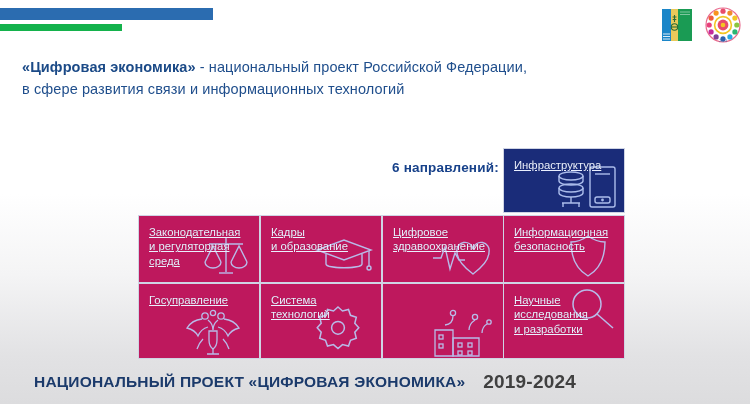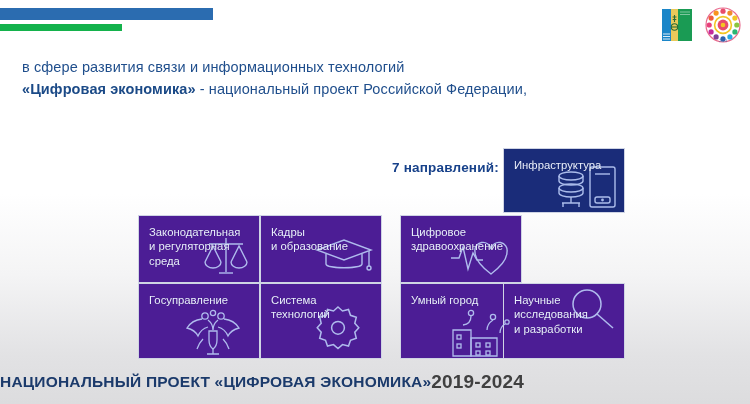--- a/index.html
+++ b/index.html
@@ -44,54 +44,55 @@
     position:absolute; left:392px; top:160px;
     font-size:13.5px; font-weight:bold; color:#17418a;
     letter-spacing:.2px;
   }
 
   
   #grid-wrap { position:absolute; left:138px; top:148px; width:487px; height:213px; }
 
   .tile {
     position:absolute;
-    background:#4c1d95;
+    background:#be185d;
     border:1px solid #cfd4e4;
     color:#eaf0ff;
     overflow:hidden;
   }
   .tile.dark { background:#1a2c79; }
   .tile-label {
     position:relative; z-index:2;
     padding:9px 0 0 10px;
     font-size:11.3px;
     line-height:1.28;
     white-space:pre-line;
     text-shadow:0 0 1px rgba(0,0,0,.25);
+    text-decoration:underline;
   }
   .tile-icon {
     position:absolute; z-index:1;
     right:4px; bottom:1px;
     opacity:.92;
   }
   .tile-icon svg { display:block; }
 
   
   .c0 { left:0px;   width:122px; }
   .c1 { left:122px; width:122px; }
-  .c2 { left:244px; width:122px;margin-left:18px; }
+  .c2 { left:244px; width:122px; }
   .c3 { left:365px; width:122px; }
   .r0 { top:0px;  height:65px; }
   .r1 { top:67px; height:68px; }
   .r2 { top:135px;height:76px; }
 
   
   #banner {
     position:absolute; left:0; bottom:0; width:617px; height:44px;
-    display:flex; align-items:center; padding-left:0; gap:0;
+    display:flex; align-items:center; padding-left:34px; gap:18px;
   }
   #banner-title {
     font-size:15.5px; font-weight:bold; color:#1b3a6b;
     letter-spacing:.2px;
   }
   #banner-years {
     font-size:19px; font-weight:bold; color:#404040;
     letter-spacing:.2px;
   }
 </style>
@@ -141,25 +142,25 @@
       </g>
       <circle cx="19" cy="19" r="8.4" fill="none" stroke="#f3c623" stroke-width="1.6"></circle>
       <circle cx="19" cy="19" r="5.4" fill="#e84c6a"></circle>
       <circle cx="19" cy="19" r="2.3" fill="#f3c623"></circle>
       <text x="19" y="36.4" font-size="3.4" fill="#2e63ad" text-anchor="middle" font-family="Liberation Sans, sans-serif">2023</text>
     </svg>
   </span>
 </div>
 
 <div id="headline">
+  <div><span class="hl-strong">«Цифровая экономика»</span><span> - национальный проект Российской Федерации,</span></div>
   <div>в сфере развития связи и информационных технологий</div>
-  <div><span class="hl-strong">«Цифровая экономика»</span><span> - национальный проект Российской Федерации,</span></div>
-</div>
-
-<div id="directions-label">7 направлений:</div>
+</div>
+
+<div id="directions-label">6 направлений:</div>
 
 <div id="grid-wrap">
 
   <div class="tile dark c3 r0">
     <div class="tile-label">Инфраструктура</div>
     <span class="tile-icon">
       <svg width="66" height="48" viewBox="0 0 66 48" fill="none" stroke="#b8c9f5" stroke-width="1.4">
         <rect x="36" y="4" width="25" height="40" rx="2"></rect>
         <path d="M41 11 h15"></path>
         <rect x="41" y="34" width="15" height="6" rx="2"></rect>
@@ -206,20 +207,29 @@
     <div class="tile-label">Цифровое
 здравоохранение</div>
     <span class="tile-icon" style="right:6px;bottom:4px;">
       <svg width="66" height="40" viewBox="0 0 66 40" fill="none" stroke="#b8c9f5" stroke-width="1.4">
         <path d="M2 20 h8 l4 -11 l5 22 l5 -16 l4 7 h6"></path>
         <path d="M42 36 C30 27 26 20 26 14 a8 8 0 0 1 16 -3 a8 8 0 0 1 16 3 c0 6 -4 13 -16 22 Z"></path>
       </svg>
     </span>
   </div>
 
+  <div class="tile c3 r1">
+    <div class="tile-label">Информационная
+безопасность</div>
+    <span class="tile-icon" style="right:16px;bottom:3px;">
+      <svg width="40" height="46" viewBox="0 0 40 46" fill="none" stroke="#b8c9f5" stroke-width="1.4">
+        <path d="M20 3 C13 8 6 9 3 9 c0 16 5 27 17 34 C32 36 37 25 37 9 c-3 0 -10 -1 -17 -6 Z"></path>
+      </svg>
+    </span>
+  </div>
 
   <div class="tile c0 r2">
     <div class="tile-label">Госуправление</div>
     <span class="tile-icon" style="right:18px;bottom:1px;">
       <svg width="56" height="48" viewBox="0 0 56 48" fill="none" stroke="#b8c9f5" stroke-width="1.3">
         <circle cx="20" cy="7" r="3.2"></circle>
         <circle cx="36" cy="7" r="3.2"></circle>
         <circle cx="28" cy="4" r="2.6"></circle>
         <path d="M17 10 q-10 1 -15 9 q8 2 11 8 q3 -7 10 -9"></path>
         <path d="M39 10 q10 1 15 9 q-8 2 -11 8 q-3 -7 -10 -9"></path>
@@ -236,21 +246,20 @@
 технологий</div>
     <span class="tile-icon" style="right:18px;bottom:6px;">
       <svg width="50" height="48" viewBox="0 0 50 48" fill="none" stroke="#b8c9f5" stroke-width="1.5">
         <path d="M25 3 l4.5 4 l6 -1.5 l2 5.8 l5.8 2 l-1.5 6 l4 4.5 l-4 4.5 l1.5 6 l-5.8 2 l-2 5.8 l-6 -1.5 l-4.5 4 l-4.5 -4 l-6 1.5 l-2 -5.8 l-5.8 -2 l1.5 -6 l-4 -4.5 l4 -4.5 l-1.5 -6 l5.8 -2 l2 -5.8 l6 1.5 Z"></path>
         <circle cx="25" cy="23.8" r="6.4"></circle>
       </svg>
     </span>
   </div>
 
   <div class="tile c2 r2">
-    <div class="tile-label">Умный город</div>
     <span class="tile-icon" style="right:4px;bottom:0px;">
       <svg width="72" height="50" viewBox="0 0 72 50" fill="none" stroke="#b8c9f5" stroke-width="1.3">
         <circle cx="26" cy="5" r="2.6"></circle>
         <circle cx="48" cy="9" r="2.6"></circle>
         <circle cx="62" cy="14" r="2.2"></circle>
         <path d="M26 8 q0 8 -8 9"></path>
         <path d="M48 12 q-6 4 -6 10"></path>
         <path d="M60 16 q-5 3 -5 9"></path>
         <path d="M8 22 h18 v26 h-18 Z"></path>
         <path d="M26 30 h26 v18 h-26 Z"></path>

